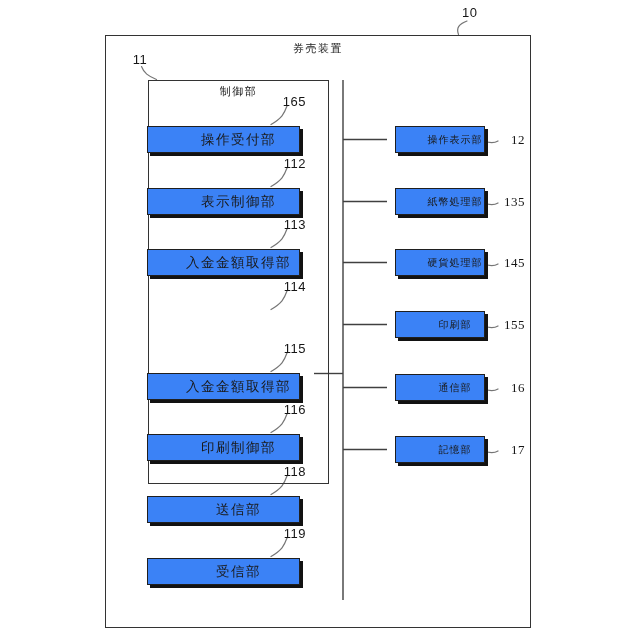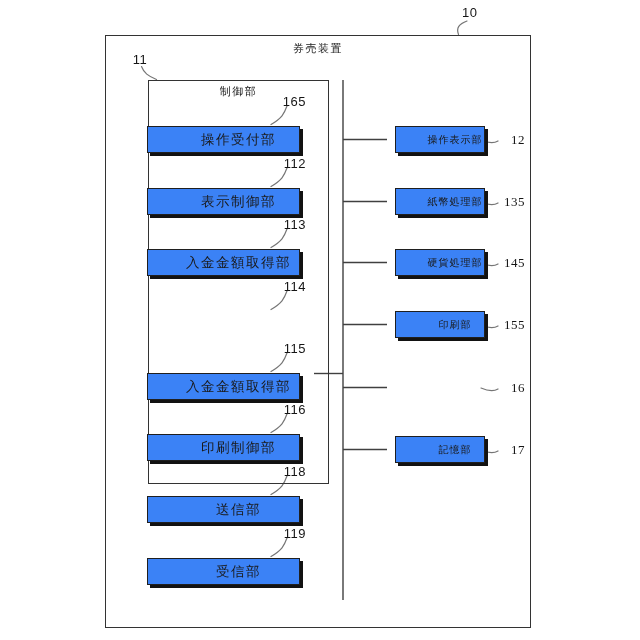--- a/index.html
+++ b/index.html
@@ -112,18 +112,19 @@
 
   <div class="blk right" style="left:387px;top:188px;">紙幣処理部</div>
   <div class="ref rref" style="top:195px;">135</div>
 
   <div class="blk right" style="left:387px;top:249px;">硬貨処理部</div>
   <div class="ref rref" style="top:256px;">145</div>
 
   <div class="blk right" style="left:387px;top:311px;">印刷部</div>
   <div class="ref rref" style="top:318px;">155</div>
 
+  <div class="blk right" style="left:387px;top:374px;">通信部</div>
   <div class="ref rref" style="top:381px;">16</div>
 
   <div class="blk right" style="left:387px;top:436px;text-align:center;">記憶部</div>
   <div class="ref rref" style="top:443px;">17</div>
 
 </div>
 
 </body></html>

